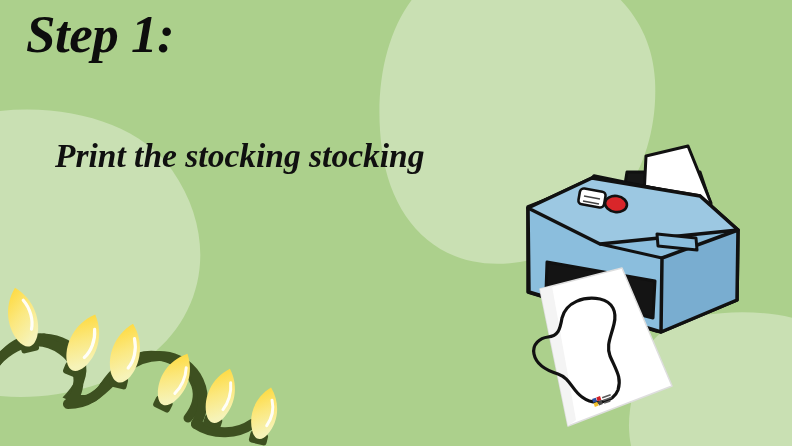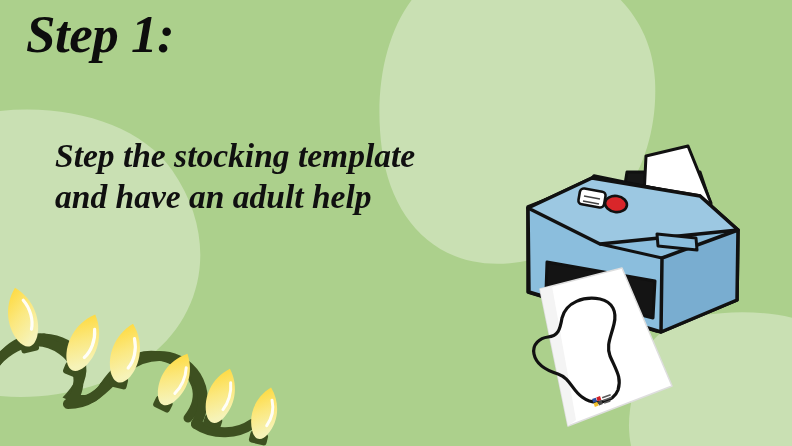--- a/index.html
+++ b/index.html
@@ -187,17 +187,16 @@
           <rect x="10" y="4.4" width="9" height="1.6" fill="#5a5a5a"></rect>
           <rect x="10" y="7.2" width="6.5" height="1.6" fill="#5a5a5a"></rect>
         </g>
       </g>
     </g>
   </svg>
 
   <div class="title-text">Step 1:</div>
 
   <div class="body-text">
-    <span class="ln">Step the stocking template</span>
-    <span class="ln">and have an adult help</span>
+    <span class="ln">Print the stocking stocking</span>
   </div>
 
 </div>
 
 </body></html>

